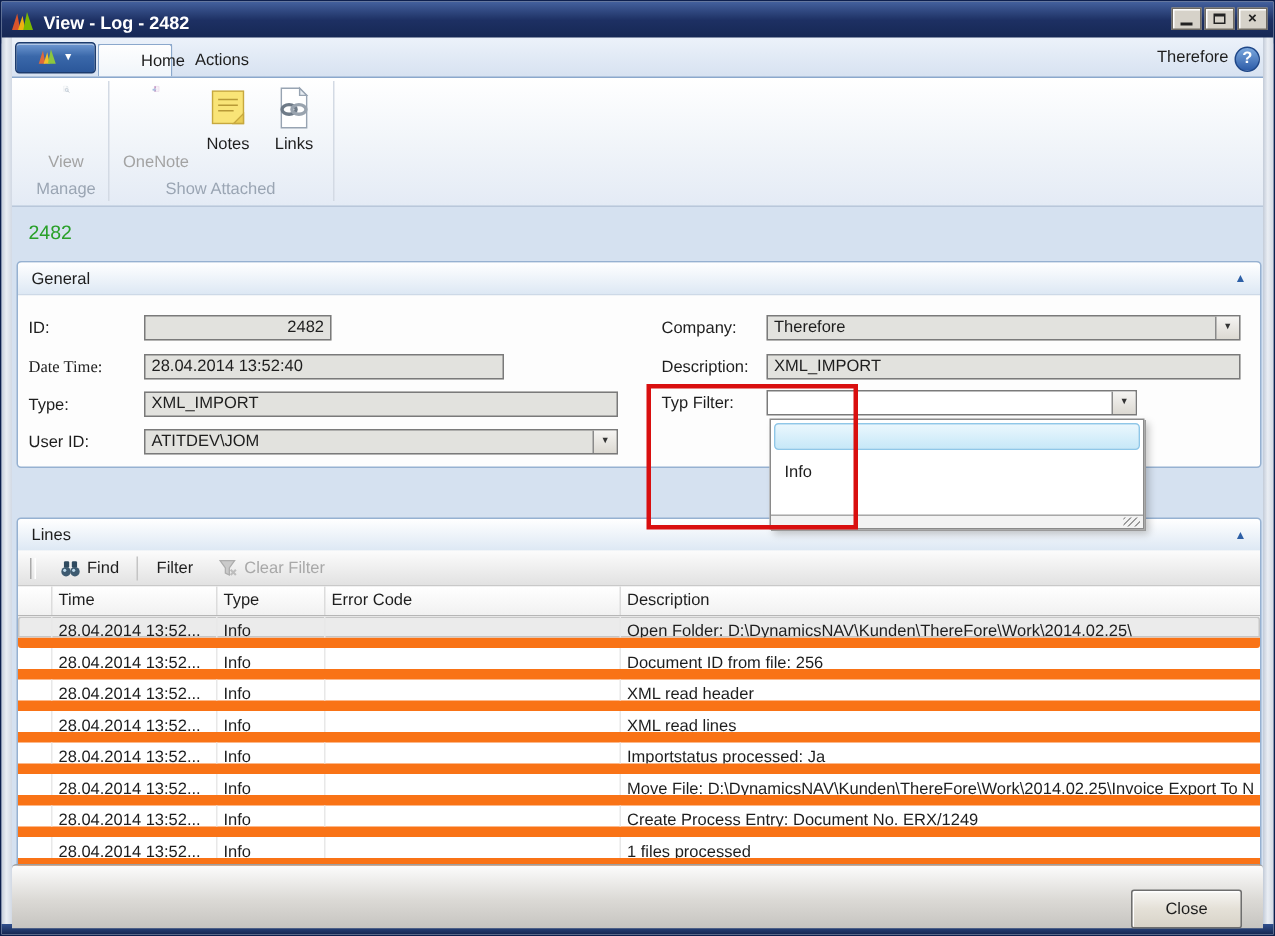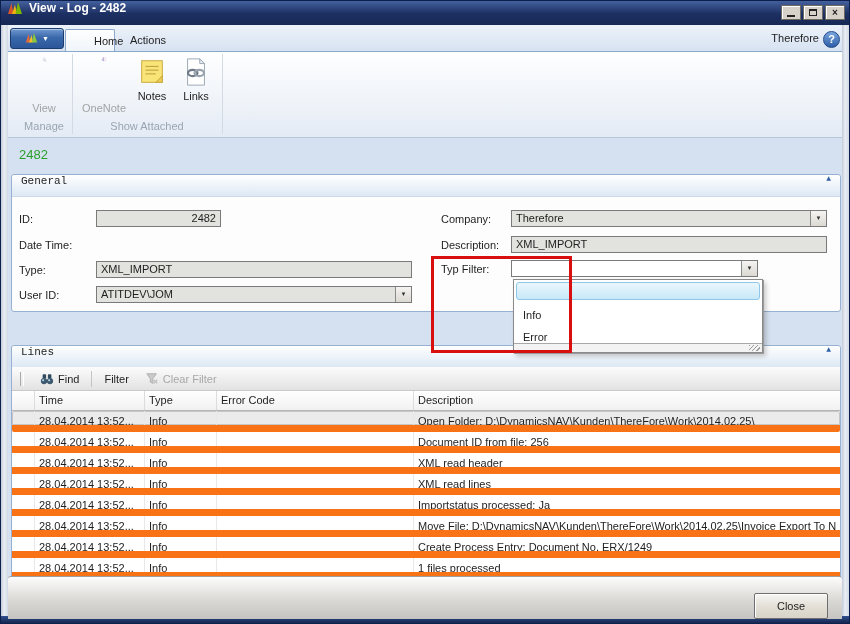--- a/index.html
+++ b/index.html
@@ -8,21 +8,21 @@
     border:1px solid #0d1f4d;box-sizing:border-box;overflow:hidden;}
   
   .sideframe{position:absolute;top:24px;bottom:7px;width:7px;z-index:4;
     background:linear-gradient(90deg,#c3cbd8,#eaeef4 45%,#d2d9e4);}
   .sideframe.left{left:0}.sideframe.right{right:0}
   .bottomframe{position:absolute;left:0;right:0;bottom:0;height:7px;z-index:4;
     background:linear-gradient(#31508e,#152650);}
   
   .titlebar{position:absolute;left:0;top:0;width:100%;height:28px;box-sizing:border-box;
     background:linear-gradient(#44619e,#1d3063 45%,#14254f);
-    display:flex;align-items:flex-start;padding-left:6px;color:#fff;font-weight:bold;font-size:12px;}
+    display:flex;align-items:center;padding-left:6px;color:#fff;font-weight:bold;font-size:12px;}
   .titlebar .logo{width:16px;height:16px;margin-right:6px;}
   .winbtns{position:absolute;right:4px;top:4px;display:flex;gap:2px;}
   .winbtn{width:20px;height:15px;background:#d6d2c9;border:1px solid #6e6a63;
     box-shadow:inset 1px 1px 0 #fff;display:flex;align-items:center;justify-content:center;
     color:#222;font-weight:bold;font-size:10px;box-sizing:border-box;cursor:default;}
   .glyph-min{width:8px;height:2px;background:#222;margin-top:7px;}
   .glyph-max{width:8px;height:7px;border:1px solid #222;border-top-width:2px;box-sizing:border-box;}
   
   .tabrow{position:absolute;left:7px;right:7px;top:24px;height:26px;
     background:linear-gradient(#ecf2fa,#d7e2f1);}
@@ -53,21 +53,21 @@
   .rsep{position:absolute;top:2px;height:80px;width:1px;background:#d3dae4;}
   .grplbl{position:absolute;top:68px;text-align:center;color:#9aa5b3;cursor:default;}
   
   .recid{position:absolute;left:18px;top:146px;font-size:13px;color:#2aa02a;}
   .section{position:absolute;left:10px;width:830px;background:#fdfdfd;
     border:1px solid #96b1d1;border-radius:3px;box-sizing:border-box;}
   #general{top:173px;height:138px;}
   #lines{top:300px;height:253px;margin-top:44px;}
   .sechead{height:21px;background:linear-gradient(#ffffff,#dde8f4);
     border-bottom:1px solid #cdd9e7;border-radius:3px 3px 0 0;display:flex;
-    align-items:flex-start;padding:0 9px;font-family:Liberation Mono, monospace;}
+    align-items:center;padding:0 9px;}
   .sechead .chev{margin-left:auto;color:#2d5fa6;font-size:8px;line-height:8px;cursor:pointer;}
   .fld-label{position:absolute;}
   .fld{position:absolute;height:17px;box-sizing:border-box;border:1px solid #7a7a7a;
     background:#e2e2de;line-height:15px;padding:0 4px;overflow:hidden;white-space:nowrap;}
   .fld.white{background:#fff;}
   .fld.ta-r{text-align:right;}
   .ddbtn{position:absolute;right:0;top:0;bottom:0;width:15px;
     background:linear-gradient(#f5f4f2,#dcd9d2);border-left:1px solid #8a8a8a;
     display:flex;align-items:center;justify-content:center;font-size:6px;color:#333;cursor:pointer;}
   
@@ -214,21 +214,22 @@
 
   <div class="recid">2482</div>
 
   <div class="section" id="general">
     <div class="sechead">
       <span>General</span>
       <span class="chev">▲</span>
     </div>
     <div class="fld-label" style="left:7px;top:38px;">ID:</div>
     <div class="fld ta-r" style="left:84px;top:35px;width:125px;">2482</div>
-    <div class="fld-label" style="left:7px;top:64px;">Date Time:</div>
+    <div class="fld-label" style="left:7px;top:64px;font-family:Liberation Serif, serif;">Date Time:</div>
+    <div class="fld" style="left:84px;top:61px;width:240px;">28.04.2014 13:52:40</div>
     <div class="fld-label" style="left:7px;top:89px;">Type:</div>
     <div class="fld" style="left:84px;top:86px;width:316px;">XML_IMPORT</div>
     <div class="fld-label" style="left:7px;top:114px;">User ID:</div>
     <div class="fld" style="left:84px;top:111px;width:316px;">
       <span>ATITDEV\JOM</span>
       <span class="ddbtn">
           <span>▼</span>
         </span>
     </div>
     <div class="fld-label" style="left:429px;top:38px;">Company:</div>
@@ -351,21 +352,20 @@
       <div class="sthumb"></div>
       <div class="sbtn right">
           <span>▶</span>
         </div>
     </div>
   </div>
 
   <div class="dropdown">
     <div class="dd-item blank"></div>
     <div class="dd-item info">Info</div>
-    <div class="dd-item error">Error</div>
     <div class="dd-grip"></div>
   </div>
 
   <div class="annotation"></div>
 
   <div class="footer">
     <div class="closebtn">
       <span>Close</span>
     </div>
   </div>

